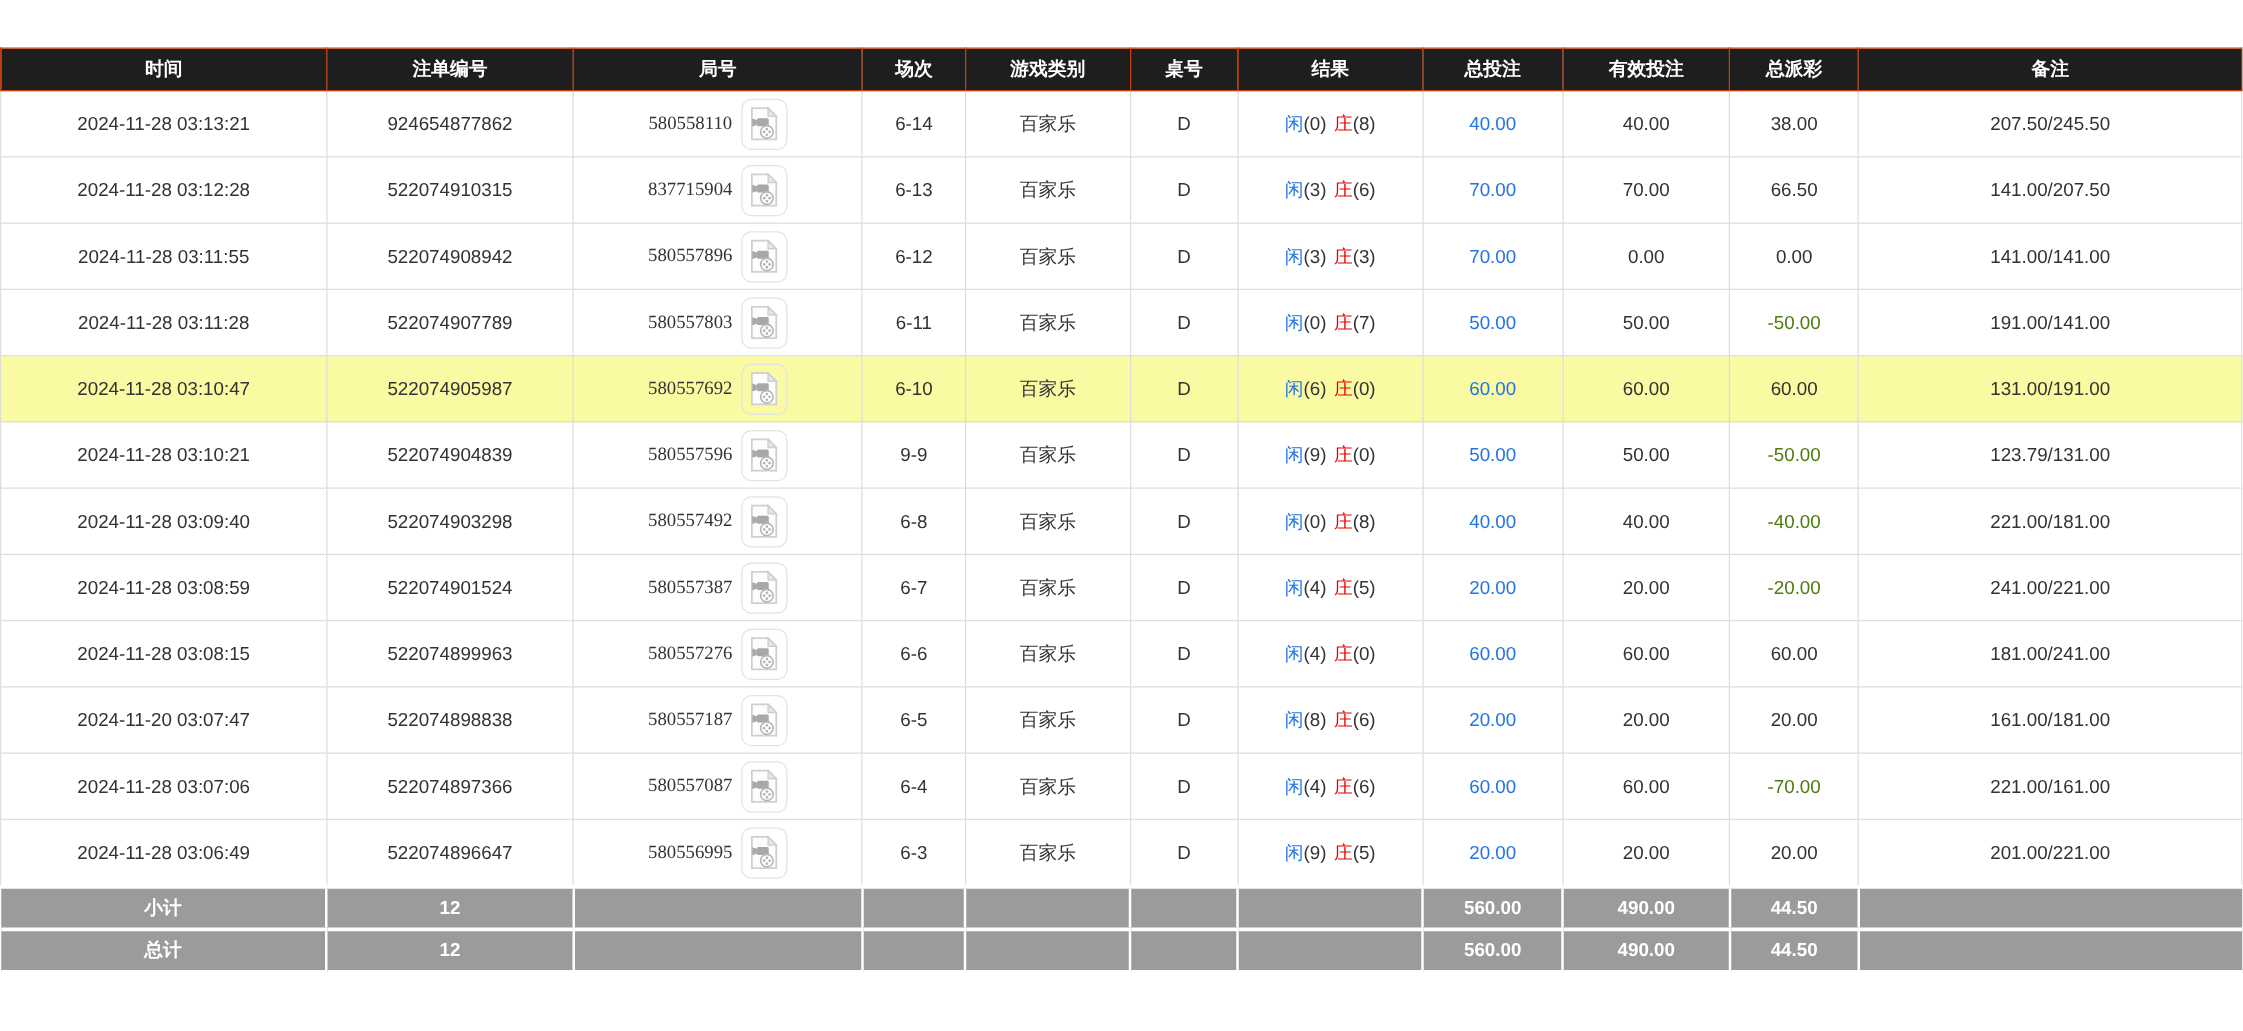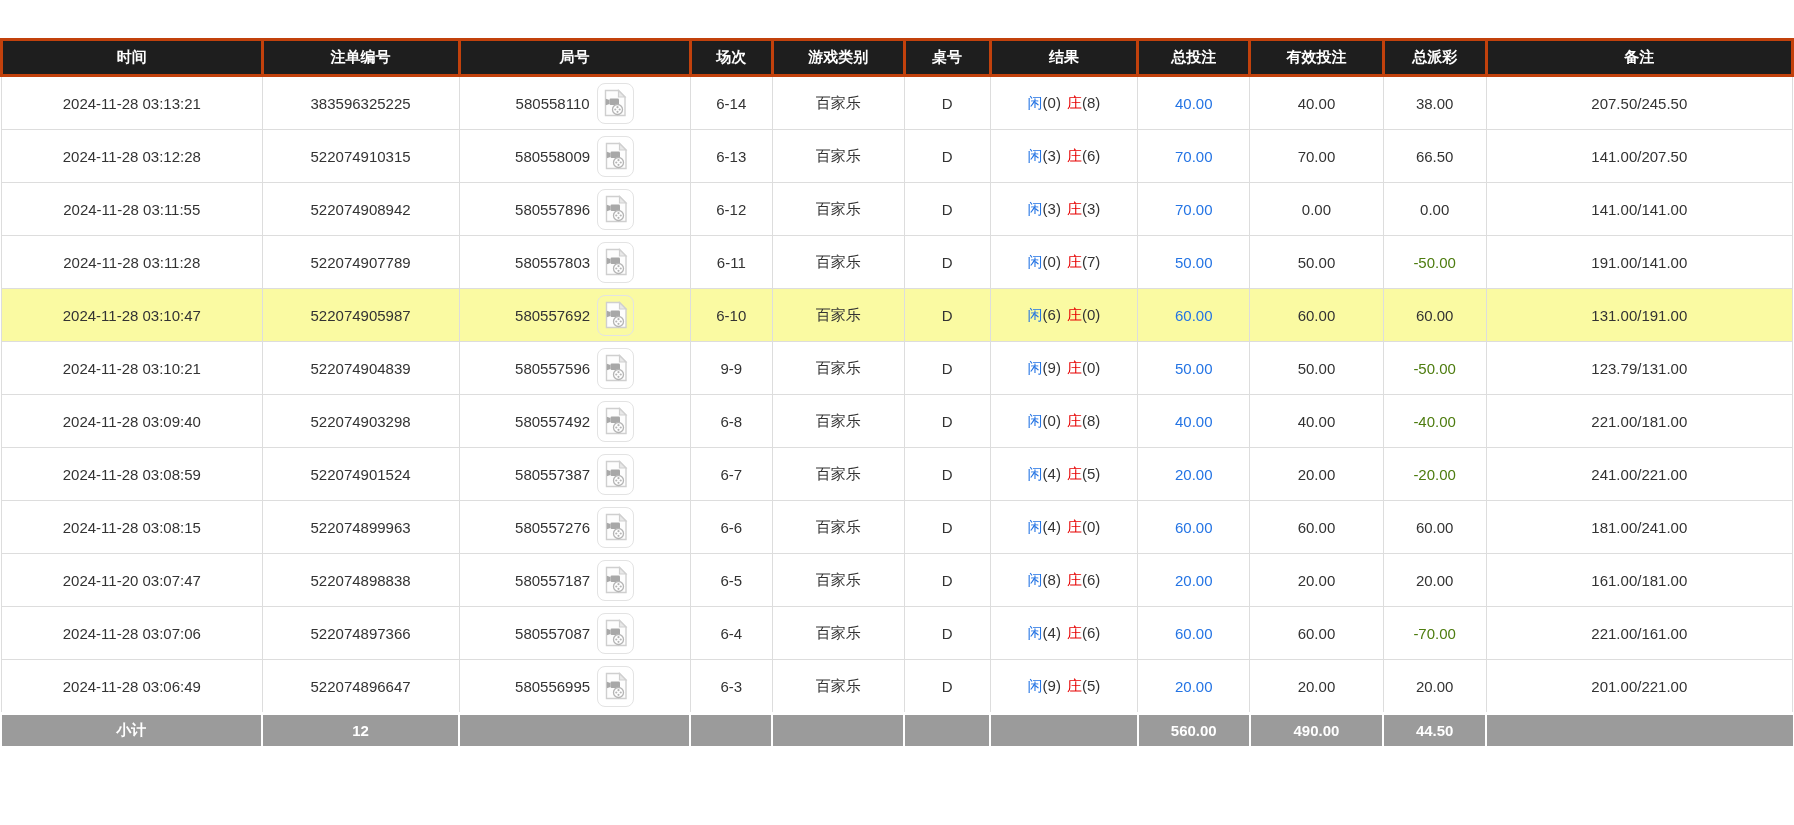--- a/index.html
+++ b/index.html
@@ -19,37 +19,38 @@
     table-layout: fixed;
     margin-top: 38px;
     font-size: 15px;
     color: #333333;
   }
   .records-table th {
     background: #1e1e1e;
     color: #ffffff;
     font-weight: bold;
     height: 31px;
-    border: 3px solid #c2410c;
+    border: 1px solid #c2410c;
     text-align: center;
     font-size: 15px;
   }
   .records-table td {
     border: 1px solid #dddddd;
     text-align: center;
     height: 52px;
     padding: 0;
     background: #ffffff;
   }
   tr.data-row.highlighted td { background: #fafaa2; }
   .round-cell-inner {
     display: inline-flex;
     align-items: center;
     justify-content: center;
     gap: 7px;
+    font-family: Liberation Serif, serif;
   }
   .video-btn {
     width: 37px;
     height: 41px;
     border: 1px solid #e3e3e3;
     border-radius: 8px;
     background: transparent;
     display: inline-flex;
     align-items: center;
     justify-content: center;
@@ -102,21 +103,21 @@
       <th>总投注</th>
       <th>有效投注</th>
       <th>总派彩</th>
       <th>备注</th>
     </tr>
   </thead>
   <tbody>
 
   <tr class="data-row">
     <td>2024-11-28 03:13:21</td>
-    <td>383596325225</td>
+    <td>924654877862</td>
     <td>
       <span class="round-cell-inner">
         <span>580558110</span>
         <button class="video-btn">
           <svg width="24" height="28" viewBox="0 0 24 28" aria-hidden="true">
             <path d="M2.5 1.5 h13 l6.5 6.5 v18.5 H2.5 Z" fill="#fdfdfd" stroke="#cfcfcf" stroke-width="1.4"></path>
             <path d="M15.5 1.5 l6.5 6.5 h-6.5 Z" fill="#e8e8e8" stroke="#cfcfcf" stroke-width="1.2"></path>
             <path d="M6.5 11 L2.8 9.8 v6.4 l3.7 -1.2 Z" fill="#a8a8a8"></path>
             <rect x="6.5" y="9.5" width="9.5" height="6.5" rx="1.2" fill="#a8a8a8"></rect>
             <circle cx="14.5" cy="20.5" r="5" fill="#ffffff" stroke="#b5b5b5" stroke-width="1.3"></circle>
@@ -137,21 +138,21 @@
     <td class="total-bet">40.00</td>
     <td>40.00</td>
     <td class="payout">38.00</td>
     <td>207.50/245.50</td>
   </tr>
       <tr class="data-row">
     <td>2024-11-28 03:12:28</td>
     <td>522074910315</td>
     <td>
       <span class="round-cell-inner">
-        <span>580558009</span>
+        <span>837715904</span>
         <button class="video-btn">
           <svg width="24" height="28" viewBox="0 0 24 28" aria-hidden="true">
             <path d="M2.5 1.5 h13 l6.5 6.5 v18.5 H2.5 Z" fill="#fdfdfd" stroke="#cfcfcf" stroke-width="1.4"></path>
             <path d="M15.5 1.5 l6.5 6.5 h-6.5 Z" fill="#e8e8e8" stroke="#cfcfcf" stroke-width="1.2"></path>
             <path d="M6.5 11 L2.8 9.8 v6.4 l3.7 -1.2 Z" fill="#a8a8a8"></path>
             <rect x="6.5" y="9.5" width="9.5" height="6.5" rx="1.2" fill="#a8a8a8"></rect>
             <circle cx="14.5" cy="20.5" r="5" fill="#ffffff" stroke="#b5b5b5" stroke-width="1.3"></circle>
             <circle cx="14.5" cy="18.2" r="1.1" fill="#b5b5b5"></circle>
             <circle cx="12.3" cy="20.5" r="1.1" fill="#b5b5b5"></circle>
             <circle cx="16.7" cy="20.5" r="1.1" fill="#b5b5b5"></circle>
@@ -499,14 +500,27 @@
       <td></td>
       <td></td>
       <td></td>
       <td></td>
       <td></td>
       <td>560.00</td>
       <td>490.00</td>
       <td>44.50</td>
       <td></td>
     </tr>
+    <tr class="summary-row">
+      <td>总计</td>
+      <td>12</td>
+      <td></td>
+      <td></td>
+      <td></td>
+      <td></td>
+      <td></td>
+      <td>560.00</td>
+      <td>490.00</td>
+      <td>44.50</td>
+      <td></td>
+    </tr>
   </tfoot>
 </table>
 
 </body></html>

